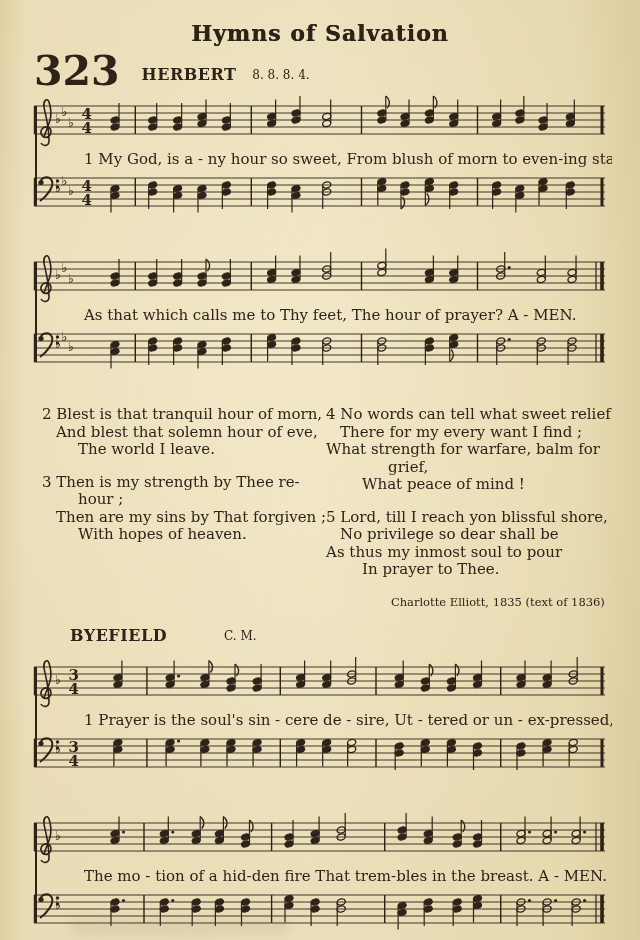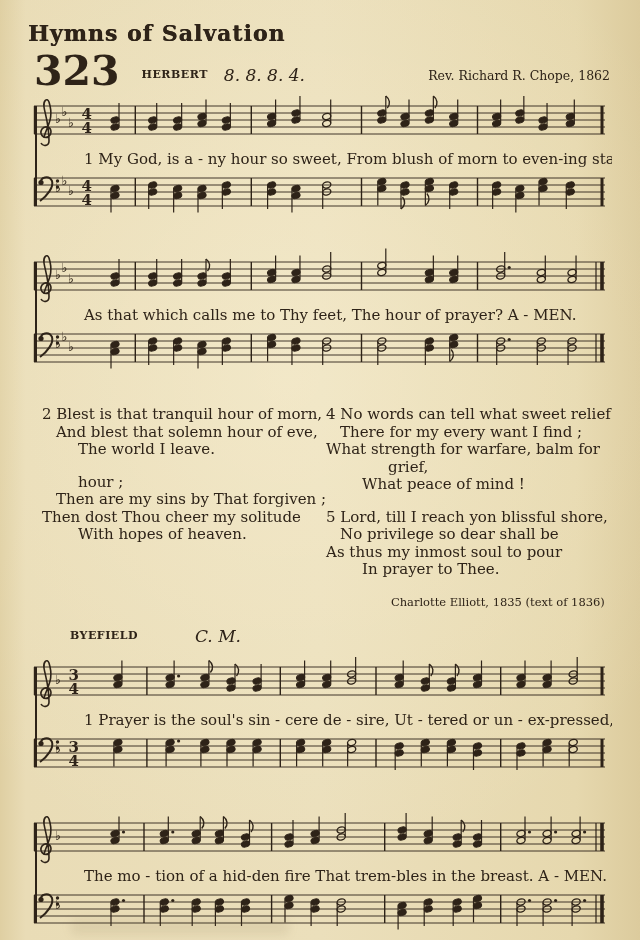--- a/index.html
+++ b/index.html
@@ -8,28 +8,28 @@
     background:
       radial-gradient(ellipse 120% 90% at 45% 40%, rgba(255,248,224,.35), rgba(0,0,0,0) 60%),
       linear-gradient(90deg, #dfcfa2 0, #e9dcb6 4%, #ebdfbb 50%, #e6d8ae 90%, #dccb9d 100%),
       #e9dcb6;
     font-family:"DejaVu Serif", "Liberation Serif", serif;
     color:var(--ink,#2e2318);
     position:relative;
   }
   .page{padding:12px 28px 0 28px;position:relative;}
   .running-head{
-    text-align:left;font-weight:bold;font-size:22px;letter-spacing:1px;
+    text-align:center;font-weight:bold;font-size:22px;letter-spacing:1px;
     margin-top:8px;height:26px;
     text-shadow:.4px 0 0 currentColor;
   }
   .hymn-head{display:flex;align-items:flex-end;height:40px;margin-bottom:2px;}
   .hymn-number{font-size:41px;font-weight:bold;line-height:30px;margin-left:6px;}
-  .tune-name{font-size:11px;font-weight:bold;letter-spacing:.5px;margin-left:22px;line-height:22px;}
-  .meter{font-size:17px;margin-left:16px;line-height:21px;font-style:italic;}
+  .tune-name{font-size:16px;font-weight:bold;letter-spacing:.5px;margin-left:22px;line-height:22px;}
+  .meter{font-size:12px;margin-left:16px;line-height:21px;}
   .credit{margin-left:auto;font-size:12.5px;line-height:20px;padding-right:2px;}
   .hymn-head2{display:flex;align-items:flex-end;height:30px;margin-top:6px;margin-bottom:2px;padding-left:42px;gap:41px;}
   .system{position:relative;height:142px;margin-bottom:0;}
   .system.gap{margin-bottom:14px;}
   .system::before{content:"";position:absolute;left:6.5px;top:18px;bottom:24px;width:2.5px;background:var(--ink,#2e2318);}
   .staff{display:block;width:580px;height:60px;}
   .lyric{
     height:22px;line-height:22px;font-size:15px;
     padding:0 40px 0 56px;
     text-align:justify;text-align-last:justify;
@@ -54,21 +54,20 @@
 <body style="--ink: #2e2318;">
 
 <div class="page">
 
   <div class="running-head">Hymns of Salvation</div>
 
   <div class="hymn-head">
     <span class="hymn-number">323</span>
     <span class="tune-name">HERBERT</span>
     <span class="meter">8. 8. 8. 4.</span>
-    <span class="credit">Rev. Richard R. Chope, 1862</span>
   </div>
 
   <div class="system gap">
     <svg class="staff" viewBox="0 0 580 60">
         <line x1="6" y1="18" x2="577" y2="18" stroke="#2e2318" stroke-width="0.9"></line>
         <line x1="6" y1="25" x2="577" y2="25" stroke="#2e2318" stroke-width="0.9"></line>
         <line x1="6" y1="32" x2="577" y2="32" stroke="#2e2318" stroke-width="0.9"></line>
         <line x1="6" y1="39" x2="577" y2="39" stroke="#2e2318" stroke-width="0.9"></line>
         <line x1="6" y1="46" x2="577" y2="46" stroke="#2e2318" stroke-width="0.9"></line>
         <line x1="7" y1="18" x2="7" y2="46" stroke="#2e2318" stroke-width="2.4"></line>
@@ -345,23 +344,23 @@
   <div class="verses">
     <div class="vcol">
       <p class="verse">
         </p>
         <div class="vline in0">2 Blest is that tranquil hour of morn,</div>
         <div class="vline in1">And blest that solemn hour of eve,</div>
         <div class="vline in2">The world I leave.</div>
       <p></p>
       <p class="verse">
         </p>
+        <div class="vline in0">3 Then is my strength by Thee re-</div>
         <div class="vline in2">hour ;</div>
         <div class="vline in1">Then are my sins by That forgiven ;</div>
-        <div class="vline in0">Then dost Thou cheer my solitude</div>
         <div class="vline in2">With hopes of heaven.</div>
       <p></p>
     </div>
     <div class="vcol">
       <p class="verse">
         </p>
         <div class="vline in0">4 No words can tell what sweet relief</div>
         <div class="vline in1">There for my every want I find ;</div>
         <div class="vline in0">What strength for warfare, balm for</div>
         <div class="vline in3">grief,</div>

